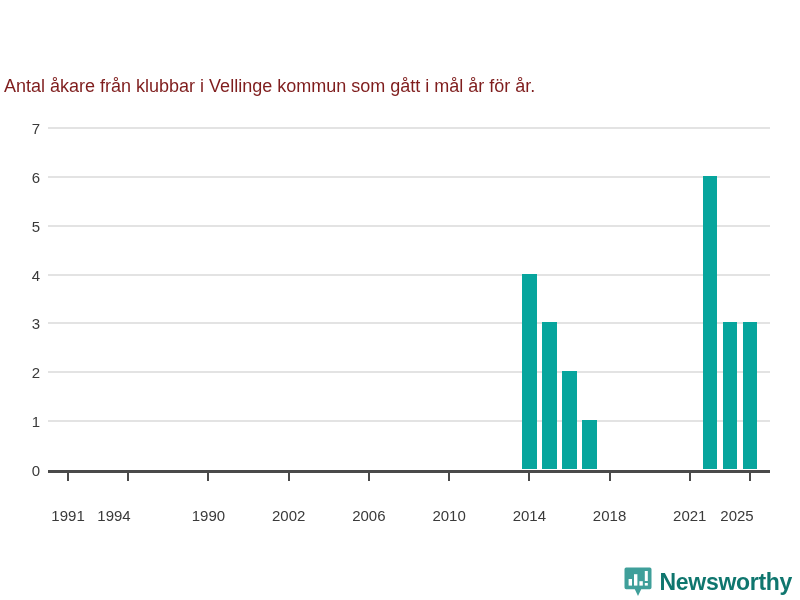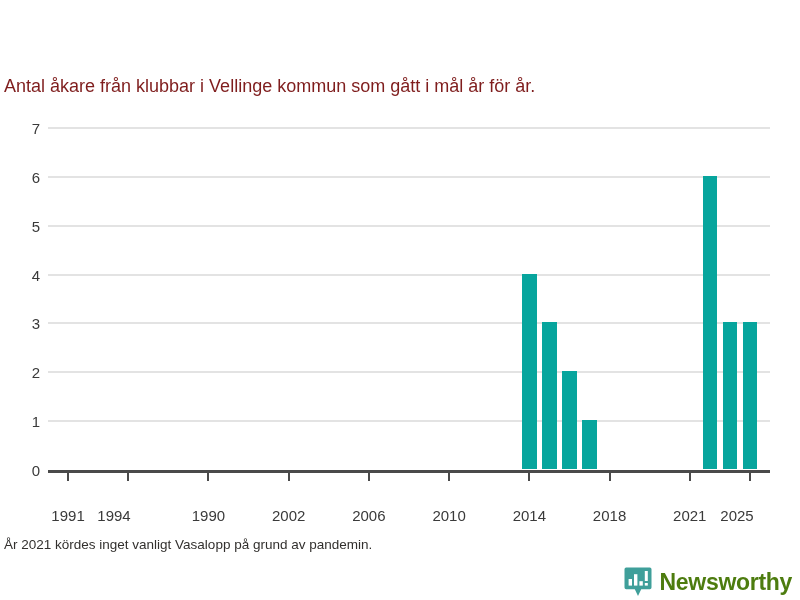--- a/index.html
+++ b/index.html
@@ -118,21 +118,21 @@
     right: 8px; top: 566px;
     height: 32px;
     display: flex;
     align-items: center;
     gap: 8px;
   }
   #logo-mark { width: 28px; height: 30px; display: block; }
   #logo-text {
     font-size: 23px;
     font-weight: 700;
-    color: #4d7c0f;
+    color: #0f766e;
     letter-spacing: -0.3px;
     line-height: 1;
   }
 </style>
 </head>
 <body>
 
 <div id="page">
 
   <div id="chart-subtitle">Antal åkare från klubbar i Vellinge kommun som gått i mål år för år.</div>
@@ -186,21 +186,20 @@
       <div class="xtick-mark" style="left: 480.333px;"></div>
       <div class="xtick-label" style="left: 481.333px;">2014</div>
       <div class="xtick-mark" style="left: 560.556px;"></div>
       <div class="xtick-label" style="left: 561.556px;">2018</div>
       <div class="xtick-mark" style="left: 640.778px;"></div>
       <div class="xtick-label" style="left: 641.778px;">2021</div>
       <div class="xtick-mark" style="left: 700.944px;"></div>
       <div class="xtick-label" style="left: 689px; text-align: right;">2025</div>
     </div>
 
-  <div id="note">År 2021 kördes inget vanligt Vasalopp på grund av pandemin.</div>
 
   <div id="logo">
     <svg id="logo-mark" viewBox="0 0 28 30">
       <path d="M2.2 0.5 H25.8 A1.7 1.7 0 0 1 27.5 2.2 V20.6 A1.7 1.7 0 0 1 25.8 22.3 H17.2 L14 29 L10.8 22.3 H2.2 A1.7 1.7 0 0 1 0.5 20.6 V2.2 A1.7 1.7 0 0 1 2.2 0.5 Z" fill="#3f9f9a"></path>
       <rect x="4.6" y="12.0" width="3.4" height="6.6" fill="#ffffff"></rect>
       <rect x="10.0" y="7.2" width="3.4" height="11.4" fill="#ffffff"></rect>
       <rect x="15.4" y="14.2" width="3.4" height="4.4" fill="#ffffff"></rect>
       <rect x="20.8" y="4.0" width="3.0" height="10.0" fill="#ffffff"></rect>
       <rect x="20.8" y="16.0" width="3.0" height="2.6" fill="#ffffff"></rect>
     </svg>

